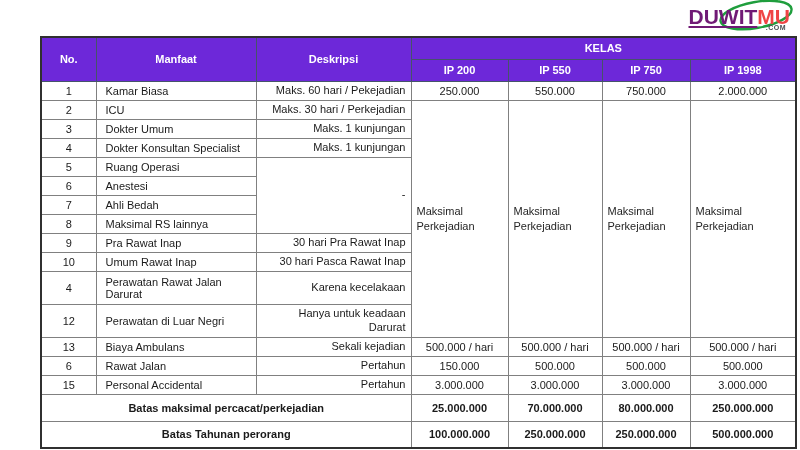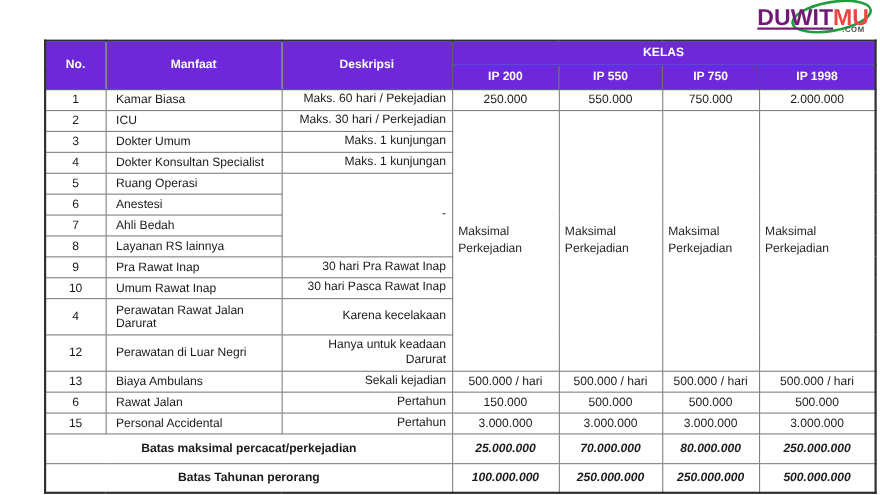--- a/index.html
+++ b/index.html
@@ -56,21 +56,21 @@
   }
   tbody tr { height: 19px; }
   tr.h-tall { height: 33px; }
   tr.h-foot { height: 27px; }
   .c-no   { text-align: center; }
   .c-man  { text-align: left; padding-left: 9px; }
   .c-desk { text-align: right; padding-left: 6px; line-height: 1.2; }
   .c-val  { text-align: center; }
   .merged-val { text-align: left; vertical-align: middle; line-height: 1.35; color: #262626; }
   .foot-label { font-weight: bold; text-align: center; font-size: 11.5px; margin-left: 13px; }
-  .foot-val   { font-weight: bold; text-align: center; font-size: 11.5px; font-style: italic; }
+  .foot-val   { font-weight: bold; text-align: center; font-size: 11.5px; }
 </style>
 </head>
 <body>
 
 <div class="logo">
   <svg class="logo-swoosh" width="86" height="38" viewBox="0 0 86 38">
     <ellipse cx="46" cy="16" rx="36" ry="13" fill="none" stroke="#1f9e3d" stroke-width="2.4" transform="rotate(-10 46 16)"></ellipse>
   </svg>
   <span class="logo-text"><span class="logo-primary">DUWIT</span><span class="logo-secondary">MU</span></span>
   <span class="logo-com">.COM</span>
@@ -138,21 +138,21 @@
     <tr>
       <td class="c-no">6</td>
       <td class="c-man">Anestesi</td>
     </tr>
     <tr>
       <td class="c-no">7</td>
       <td class="c-man">Ahli Bedah</td>
     </tr>
     <tr>
       <td class="c-no">8</td>
-      <td class="c-man">Layanan RS lainnya</td>
+      <td class="c-man">Maksimal RS lainnya</td>
     </tr>
     <tr>
       <td class="c-no">9</td>
       <td class="c-man">Pra Rawat Inap</td>
       <td class="c-desk">30 hari Pra Rawat Inap</td>
     </tr>
     <tr>
       <td class="c-no">10</td>
       <td class="c-man">Umum Rawat Inap</td>
       <td class="c-desk">30 hari Pasca Rawat Inap</td>

